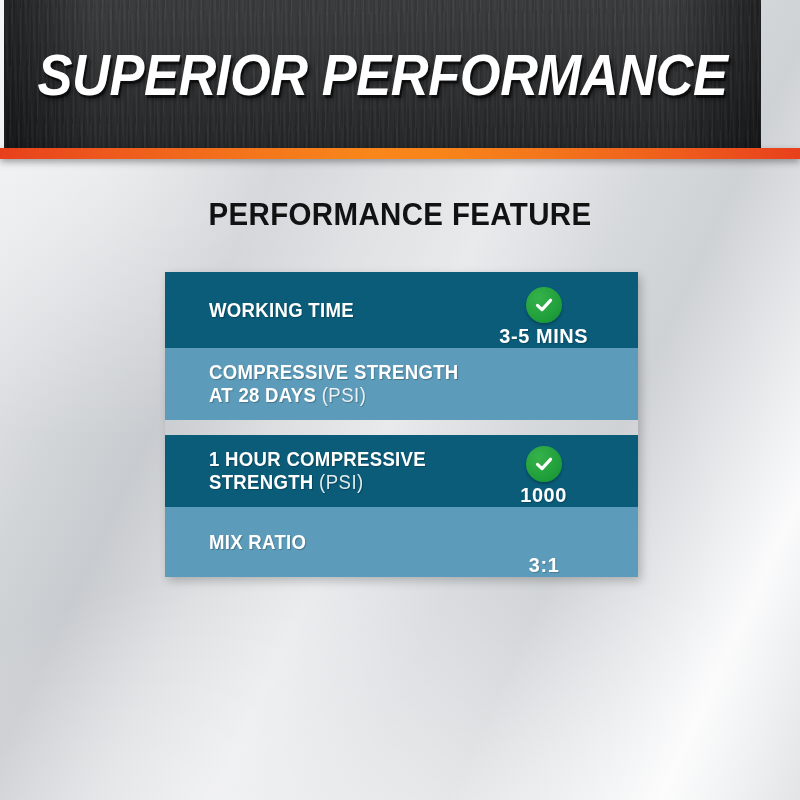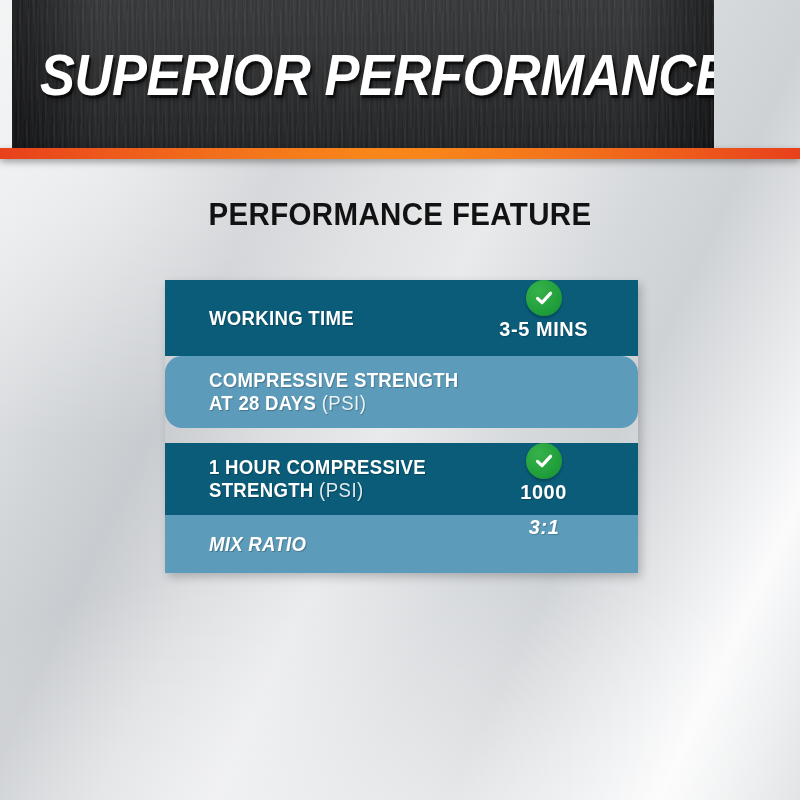--- a/index.html
+++ b/index.html
@@ -32,21 +32,21 @@
   .page-bg::after{
     content:"";
     position:absolute; inset:0;
     background:
       radial-gradient(ellipse 120% 60% at 50% 105%, rgba(255,255,255,.55), rgba(255,255,255,0) 60%),
       radial-gradient(ellipse 70% 50% at 12% 20%, rgba(255,255,255,.45), rgba(255,255,255,0) 70%);
   }
 
   
   .header{
-    position:absolute; left:12px; top:0; width:702px; height:148px;
+    position:absolute; left:4px; top:0; width:757px; height:148px;
     background:
       linear-gradient(90deg, rgba(0,0,0,.45) 0%, rgba(0,0,0,0) 12%, rgba(0,0,0,0) 88%, rgba(0,0,0,.45) 100%),
       linear-gradient(180deg, #3a3b3d 0%, #343537 35%, #2b2c2e 70%, #242527 100%);
     overflow:hidden;
   }
   
   .header .streaks{
     position:absolute; inset:-20px -10px;
     background-image:repeating-linear-gradient(
       91deg,
@@ -104,39 +104,39 @@
     line-height:36px;
     letter-spacing:0.4px;
     color:#121212;
     transform:scaleX(0.95);
     white-space:nowrap;
   }
 
   
   .feature-table{
     position:absolute;
-    left:165px; top:280px;
+    left:165px; top:272px;
     width:473px;
     box-shadow:3px 4px 9px rgba(0,0,0,.22);
   }
   .feature-row{
     position:relative;
     display:flex;
     align-items:center;
     padding-left:44px;
     padding-right:16px;
     color:#ffffff;
   }
   .feature-row.dark{ background:#0a5c79; }
   .feature-row.light{ background:#5c9cba; }
 
   .r0{ height:76px; }
-  .r1{ height:72px;border-radius:17px; }
+  .r1{ height:72px; }
   .r2{ height:72px;margin-top:15px; }
-  .r3{ height:58px;font-style:italic; }
+  .r3{ height:70px; }
 
   .feature-label{
     font-family:"Liberation Sans", sans-serif;
     font-weight:bold;
     font-size:20px;
     line-height:23px;
     letter-spacing:0.3px;
     transform:scaleX(0.93);
     transform-origin:left center;
     text-shadow:1px 1px 1px rgba(0,0,0,.25);
@@ -151,21 +151,21 @@
 
   
   .feature-value{
     position:absolute;
     right:39px;
     top:0; bottom:0;
     width:110px;
     display:flex;
     flex-direction:column;
     align-items:center;
-    justify-content:flex-start;
+    justify-content:flex-end;
   }
   .check-icon{
     width:36px; height:36px;
     border-radius:50%;
     background:radial-gradient(circle at 35% 30%, #37b24b 0%, #22a13c 55%, #159133 100%);
     box-shadow:0 2px 3px rgba(0,0,0,.28);
     display:flex; align-items:center; justify-content:center;
     margin-bottom:1px;
   }
   .check-icon svg{ display:block; }

